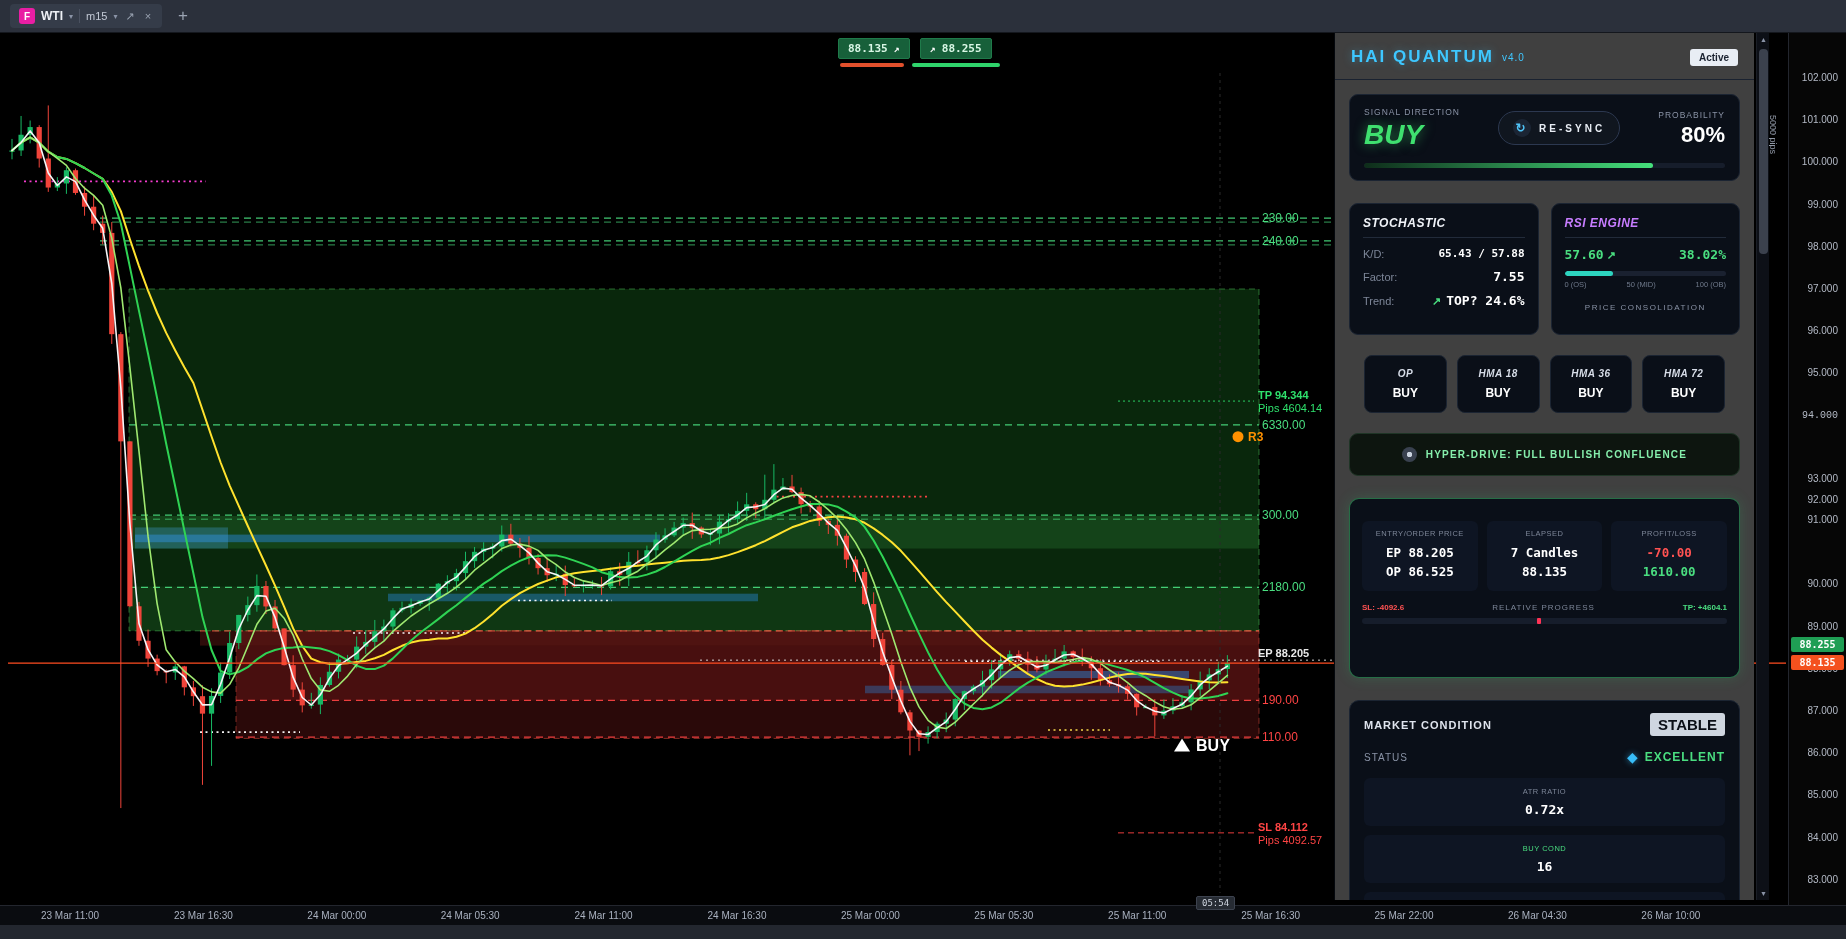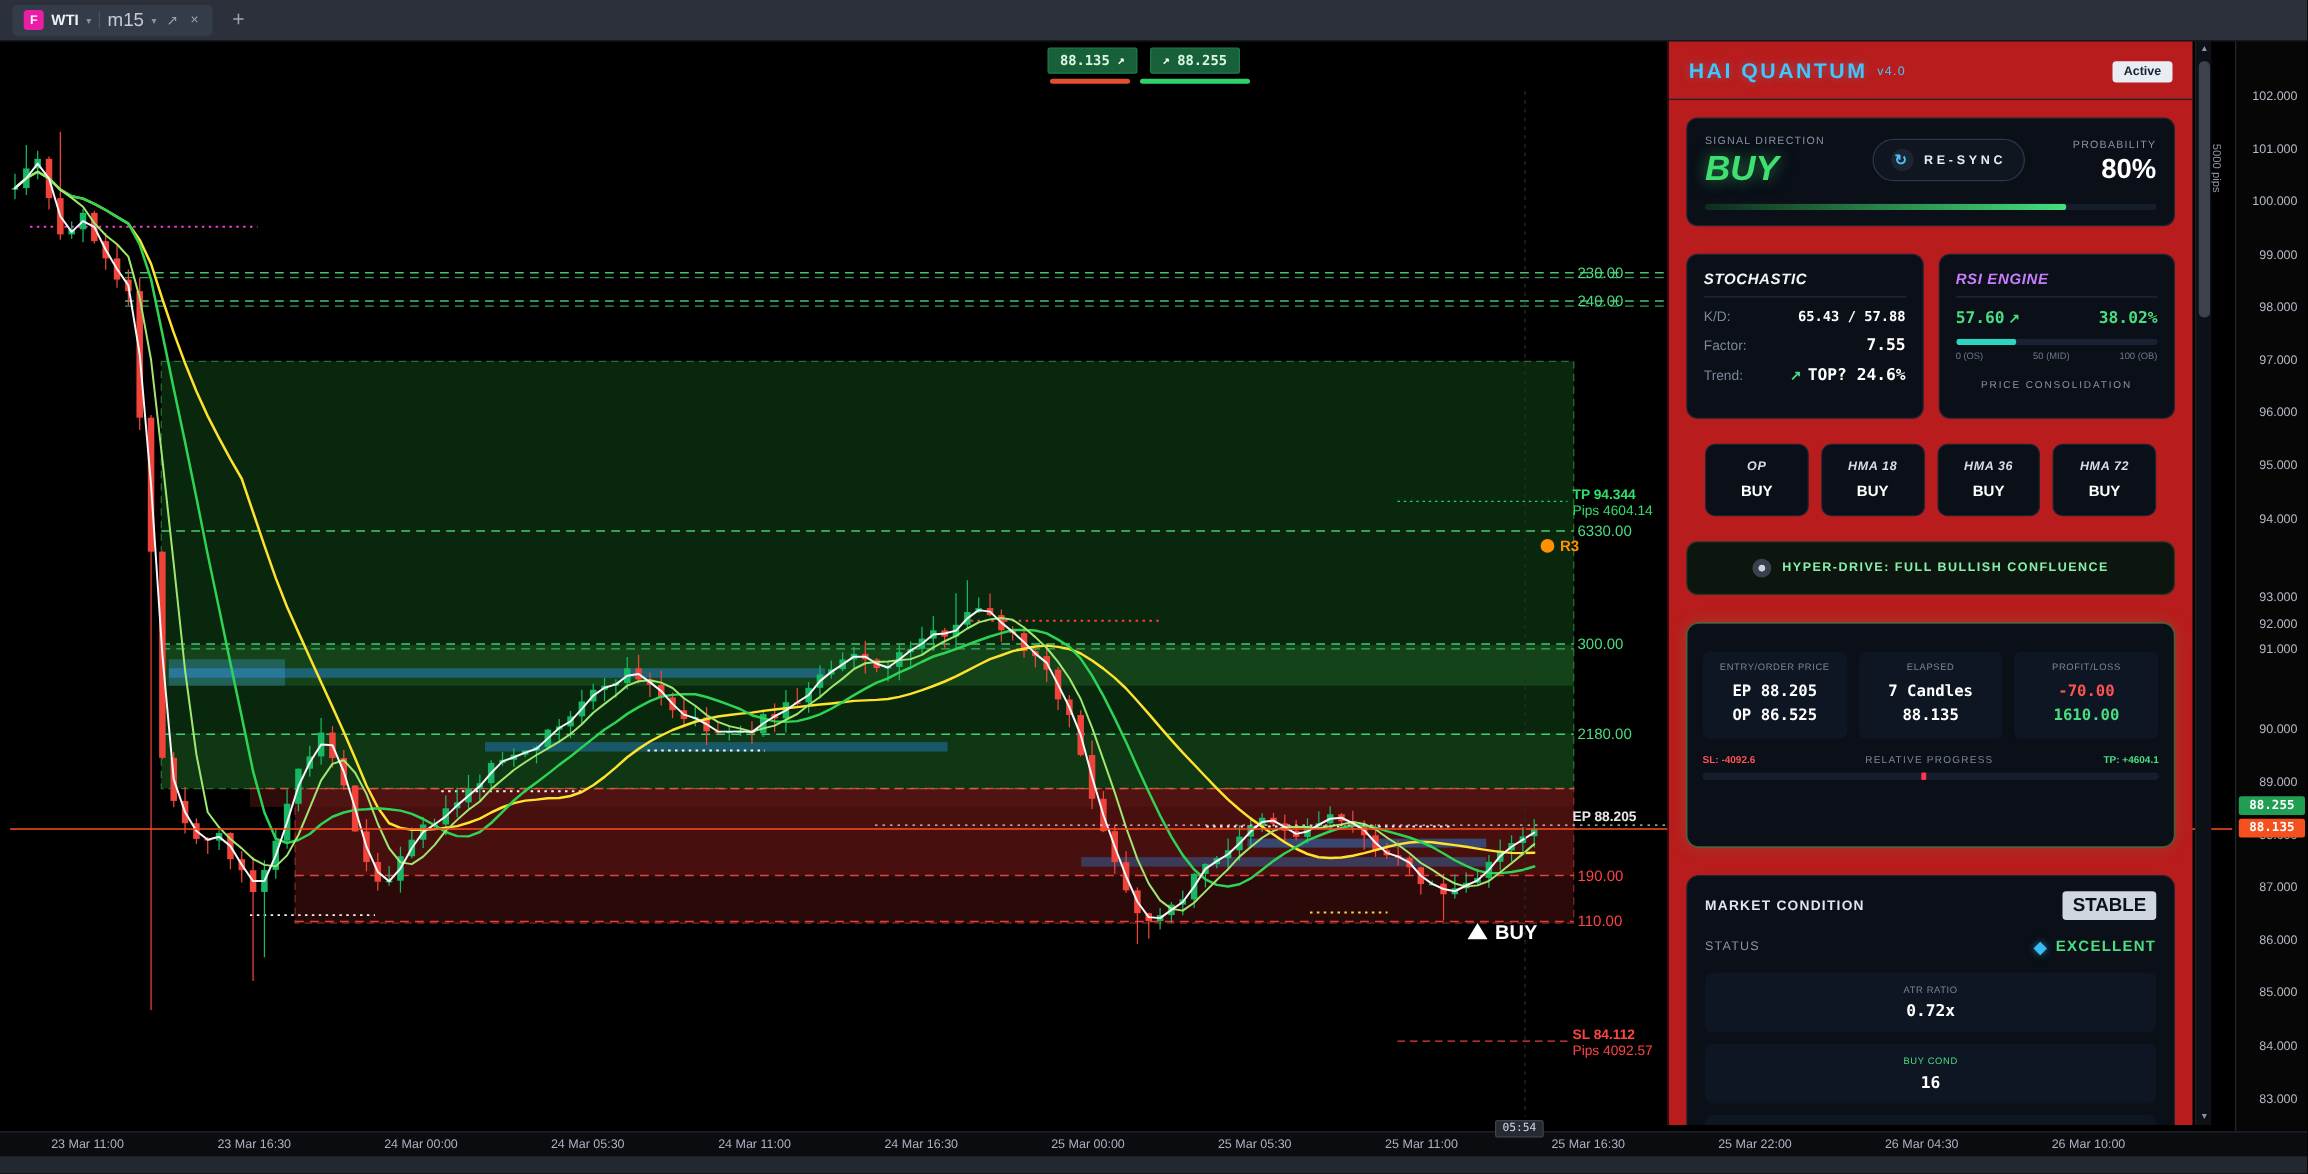--- a/index.html
+++ b/index.html
@@ -6,21 +6,21 @@
 html,body{margin:0;padding:0}
 body{width:1846px;height:939px;background:#000;overflow:hidden;position:relative;font-family:"Liberation Sans",sans-serif;color:#dfe4ee}
 
 
 .topbar{position:absolute;left:0;top:0;width:100%;height:33px;background:#2b303b;border-bottom:1px solid #14171d;display:flex;align-items:center;gap:10px;padding:0 10px;z-index:7}
 .tab{display:flex;align-items:center;gap:6px;background:#353c49;border-radius:4px;padding:4px 9px}
 .sym-icon{width:16px;height:16px;border-radius:3px;background:#e91ea4;color:#fff;font-size:10px;font-weight:bold;display:flex;align-items:center;justify-content:center}
 .sym{font-size:12px;font-weight:bold;color:#eef1f6}
 .caret{font-size:8px;color:#8a93a6}
 .tdiv{width:1px;height:14px;background:#4a5160}
-.tf{font-size:15px;color:#c3cad6}
+.tf{font-size:11px;color:#c3cad6}
 .ticon{font-size:11px;color:#9aa3b2;padding:0 2px;cursor:pointer}
 .addtab{font-size:17px;color:#9aa3b2;padding:0 6px;cursor:pointer}
 
 
 .chart-svg{position:absolute;left:8px;top:33px;z-index:1}
 .top-badges{position:absolute;left:838px;top:38px;z-index:3}
 .tb-row{display:flex;gap:10px}
 .tbadge{display:flex;align-items:center;gap:6px;background:#17603a;border:1px solid #1f7a4a;color:#d9f7e6;font-size:11px;font-weight:bold;padding:3px 9px;border-radius:2px;font-family:"DejaVu Sans Mono",monospace}
 .tbadge .arr{color:#fff;font-size:10px}
 .tb-bars{display:flex;gap:8px;margin-top:4px;padding-left:2px}
@@ -37,21 +37,21 @@
 .time-axis{position:absolute;left:0;top:905px;width:1846px;height:20px;background:#0a0c10;border-top:1px solid #23262e;z-index:4}
 .ttick{position:absolute;top:4px;font-size:10px;color:#aab2c0;transform:translateX(-50%);white-space:nowrap}
 .countdown{position:absolute;left:1196px;top:896px;background:#262b33;border:1px solid #3c424e;color:#cfd5df;font-size:9px;padding:1px 5px;border-radius:2px;z-index:5;font-family:"DejaVu Sans Mono",monospace}
 .bottombar{position:absolute;left:0;top:925px;width:100%;height:14px;background:#23272f;z-index:4}
 .pips-label{position:absolute;left:1768px;top:115px;z-index:6;writing-mode:vertical-rl;font-size:9px;color:#8f97a5}
 .vscroll{position:absolute;left:1756px;top:33px;width:13px;height:867px;background:#0d1017;border-left:1px solid #1a1e26;z-index:6}
 .varrow{position:absolute;left:0;width:13px;text-align:center;font-size:7px;color:#8a93a6}
 .vthumb{position:absolute;left:2px;top:16px;width:9px;height:205px;background:#3b414d;border-radius:4px}
 
 
-.panel{position:absolute;left:1334px;top:33px;width:420px;height:867px;background:#b91c1c;border-left:1px solid #05080d;z-index:5;overflow:hidden}
+.panel{position:absolute;left:1334px;top:33px;width:420px;height:867px;background:#404040;border-left:1px solid #05080d;z-index:5;overflow:hidden}
 .p-header{display:flex;align-items:center;gap:8px;padding:14px 16px 12px;border-bottom:1px solid #1a2230}
 .p-title{font-size:17px;font-weight:bold;color:#3ec7ff;letter-spacing:2px;text-shadow:0 0 8px rgba(62,199,255,.35)}
 .p-ver{font-size:10px;color:#3ec7ff;letter-spacing:1px}
 .active-badge{margin-left:auto;background:#e8edf4;color:#1a2230;font-size:10px;font-weight:bold;border-radius:3px;padding:3px 9px}
 .card{background:#0a0f18;border:1px solid #1b2432;border-radius:9px;margin:0 14px;padding:12px 14px}
 .sig-card{margin-top:14px;display:flex;flex-wrap:wrap;align-items:center;justify-content:space-between}
 .lbl{font-size:8.5px;color:#8a93a6;letter-spacing:1px;margin-bottom:4px}
 .sig-buy{font-size:28px;font-weight:bold;font-style:italic;color:#3fe06f;text-shadow:0 0 12px rgba(63,224,111,.55);line-height:1}
 .resync{display:flex;align-items:center;gap:8px;background:#10161f;border:1px solid #2c3850;border-radius:18px;padding:7px 14px;color:#e8edf4;font-size:10px;font-weight:bold;letter-spacing:3px;cursor:pointer;font-family:"Liberation Sans",sans-serif}
 .resync-icon{width:18px;height:18px;border-radius:50%;background:#1b2534;color:#4fc3f7;font-size:12px;display:flex;align-items:center;justify-content:center}
@@ -478,21 +478,21 @@
   <div class="pbadge ask" style="top: 604.103px;">88.255</div>
   <div class="pbadge last" style="top: 622.103px;">88.135</div>
 <div class="ptick" style="top: 39px;">102.000</div>
     <div class="ptick" style="top: 81.2px;">101.000</div>
     <div class="ptick" style="top: 123.4px;">100.000</div>
     <div class="ptick" style="top: 165.6px;">99.000</div>
     <div class="ptick" style="top: 207.8px;">98.000</div>
     <div class="ptick" style="top: 250px;">97.000</div>
     <div class="ptick" style="top: 292.2px;">96.000</div>
     <div class="ptick" style="top: 334.4px;">95.000</div>
-    <div class="ptick" style="top: 376.6px;">94.000</div>
+    <div class="ptick" style="top: 376.6px; font-family: Liberation Mono, monospace;">94.000</div>
     <div class="ptick" style="top: 440px;">93.000</div>
     <div class="ptick" style="top: 461px;">92.000</div>
     <div class="ptick" style="top: 481px;">91.000</div>
     <div class="ptick" style="top: 545.4px;">90.000</div>
     <div class="ptick" style="top: 587.6px;">89.000</div>
     <div class="ptick" style="top: 629.8px;">88.000</div>
     <div class="ptick" style="top: 672px;">87.000</div>
     <div class="ptick" style="top: 714.2px;">86.000</div>
     <div class="ptick" style="top: 756.4px;">85.000</div>
     <div class="ptick" style="top: 798.6px;">84.000</div>

